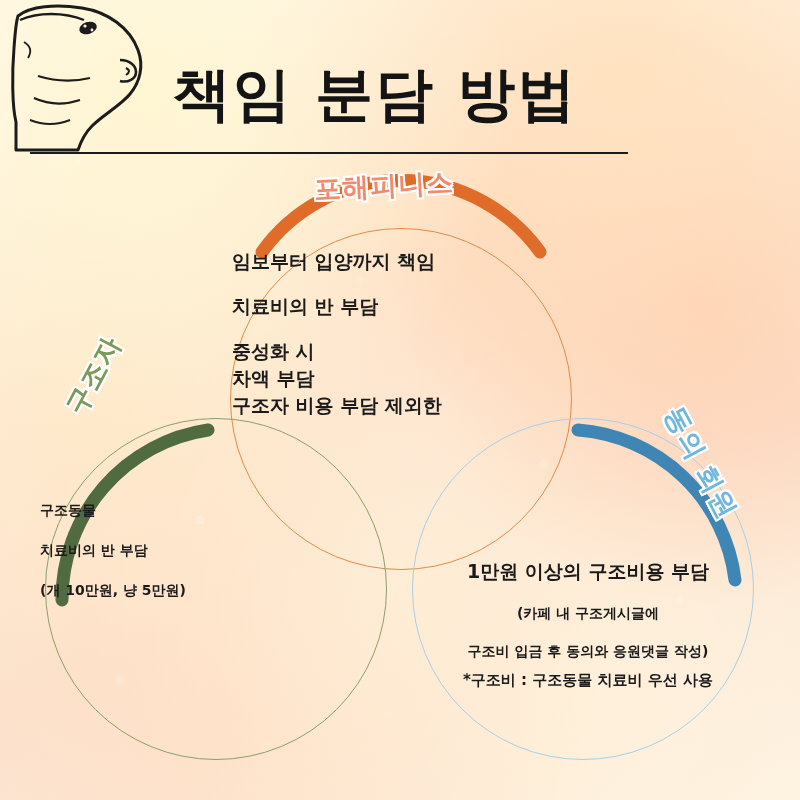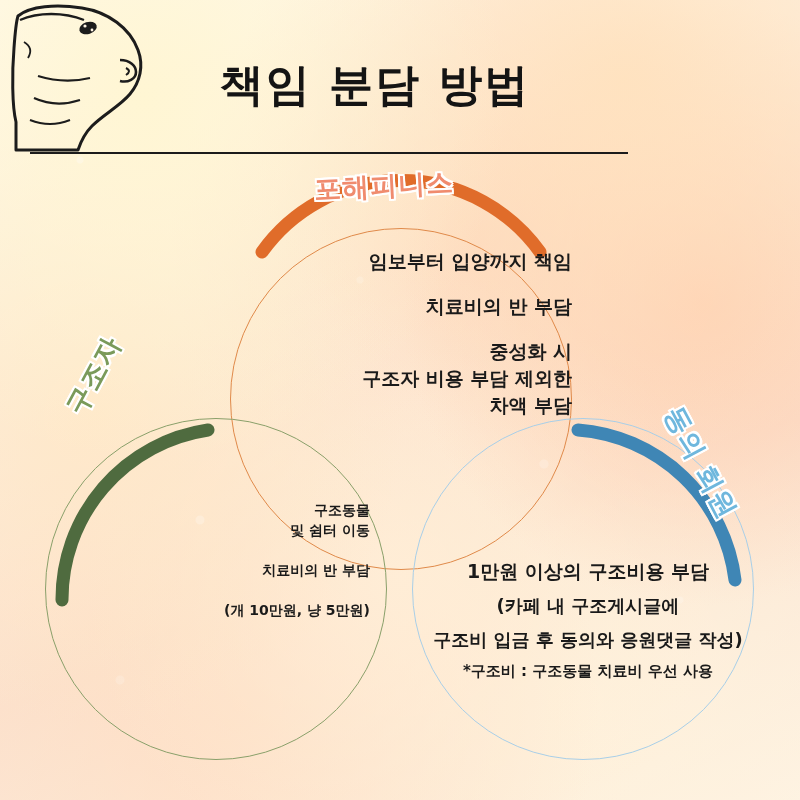--- a/index.html
+++ b/index.html
@@ -48,21 +48,21 @@
     top: 2px;
     width: 140px;
     height: 150px;
   }
   .title {
     position: absolute;
     left: 120px;
     top: 56px;
     width: 510px;
     text-align: center;
-    font-size: 44px;
+    font-size: 58px;
     font-weight: bold;
     letter-spacing: 2px;
     color: #141414;
     font-family: "DejaVu Sans", "Liberation Sans", sans-serif;
     white-space: nowrap;
   }
   .title-rule {
     position: absolute;
     left: 30px;
     top: 152px;
@@ -143,21 +143,21 @@
     transform: rotate(62deg);
     transform-origin: left top;
   }
 
   
   .blk {
     position: absolute;
     color: #1a1a1a;
     font-family: "DejaVu Sans", "Liberation Sans", sans-serif;
     font-weight: bold;
-    text-align: right;
+    text-align: left;
     line-height: 1.42;
   }
   #top-text {
     left: 232px;
     top: 248px;
     width: 340px;
     font-size: 19px;
   }
   #top-text .gap { height: 18px; }
   #left-text {
@@ -168,23 +168,23 @@
   }
   #left-text .gap { height: 20px; }
   #right-text {
     left: 418px;
     top: 558px;
     width: 340px;
     text-align: center;
     font-size: 19px;
   }
   #right-text .sub {
-    font-size: 18px;
+    font-size: 14px;
     line-height: 1.45;
-    margin-top: 8px;
+    margin-top: 18px;
   }
   #right-text .note {
     font-size: 15px;
     margin-top: 8px;
   }
 </style>
 </head>
 <body>
 
 <div id="stage">
@@ -222,27 +222,26 @@
   <div class="arc-label" id="label-happiness">포해피니스</div>
   <div class="arc-label" id="label-rescuer">구조자</div>
   <div class="arc-label" id="label-supporter">동의 회원</div>
 
   <div class="blk" id="top-text">
     <div>임보부터 입양까지 책임</div>
     <div class="gap"></div>
     <div>치료비의 반 부담</div>
     <div class="gap"></div>
     <div>중성화 시</div>
+    <div>차액 부담</div>
     <div>구조자 비용 부담 제외한</div>
-    <div>차액 부담</div>
   </div>
 
   <div class="blk" id="left-text">
     <div>구조동물</div>
-    <div>및 쉼터 이동</div>
     <div class="gap"></div>
     <div>치료비의 반 부담</div>
     <div class="gap"></div>
     <div>(개 10만원, 냥 5만원)</div>
   </div>
 
   <div class="blk" id="right-text">
     <div>1만원 이상의 구조비용 부담</div>
     <div class="sub">(카페 내 구조게시글에</div>
     <div class="sub">구조비 입금 후 동의와 응원댓글 작성)</div>

